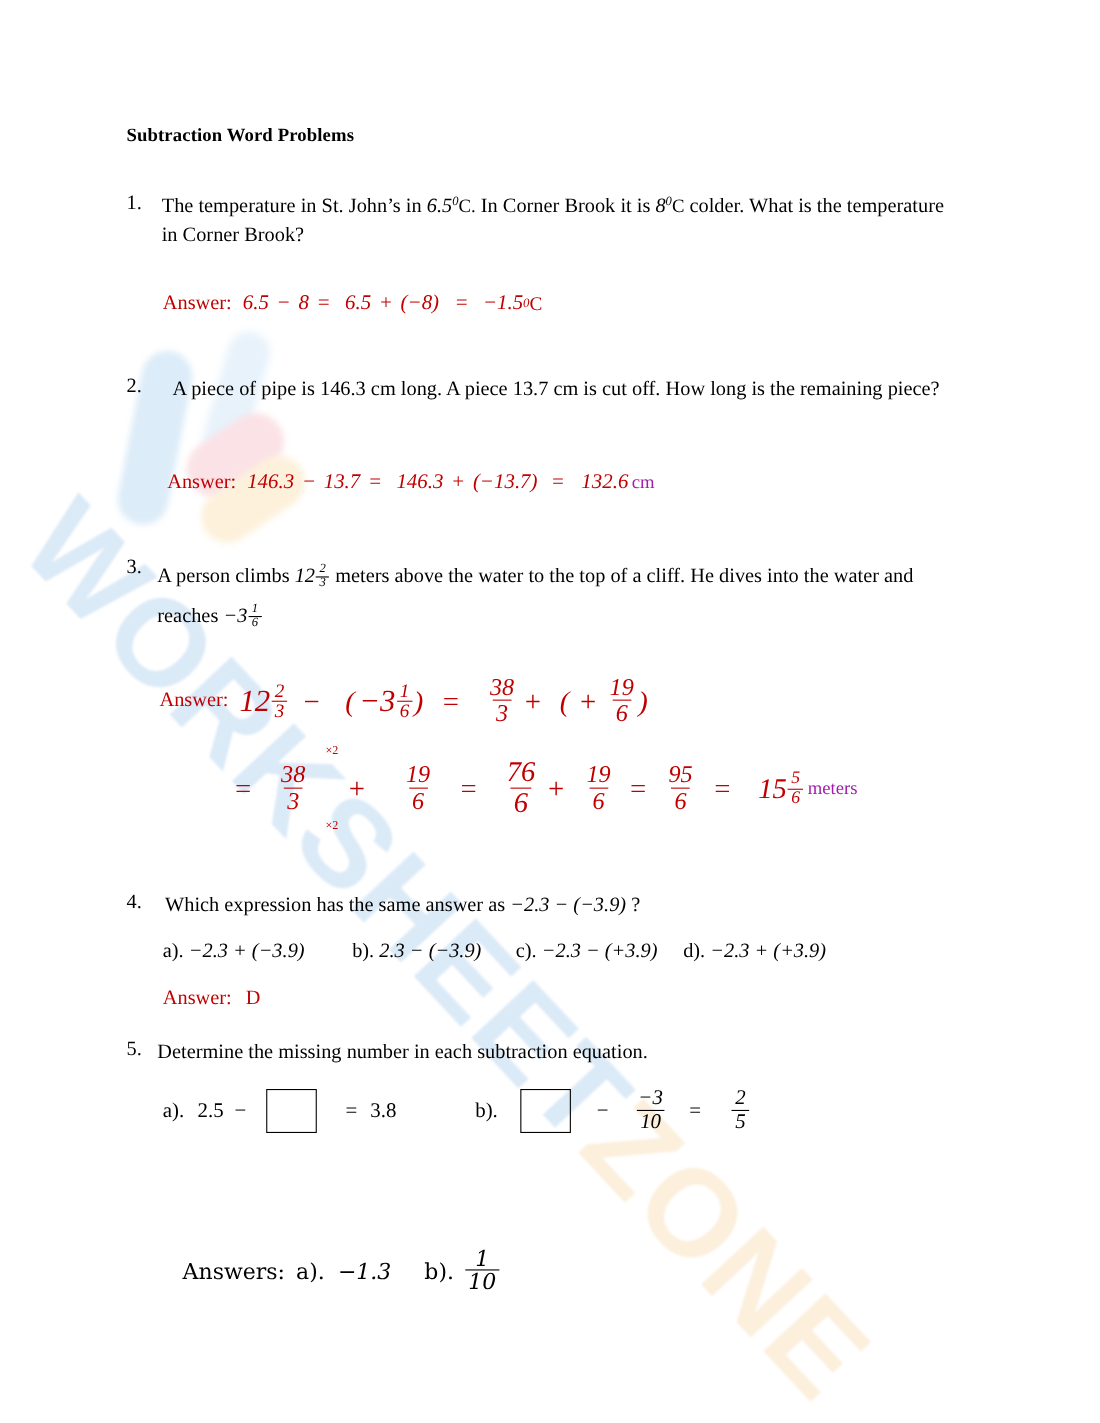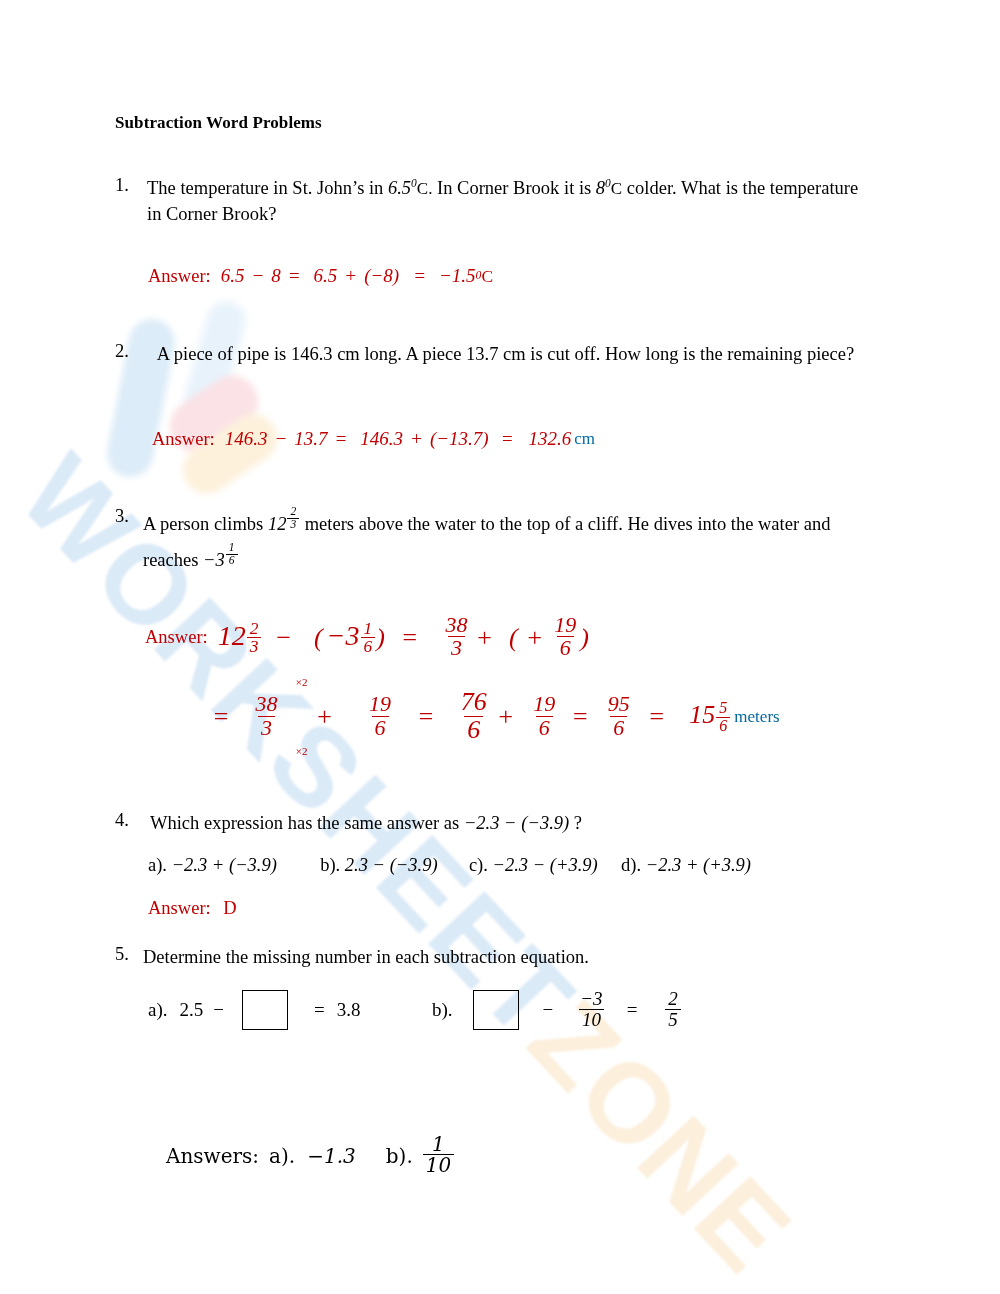--- a/index.html
+++ b/index.html
@@ -131,21 +131,21 @@
     position: relative;
     top: -1px;
   }
   .frac .num { padding: 0 3px; }
   .frac .den { padding: 0 3px; border-top: 1.4px solid currentColor; }
 
   
   .frac.small { font-size: 0.62em; top: 0px; }
   .frac.small .den { border-top-width: 1.2px; }
 
-  .mixed { display: inline-flex; font-style: italic; }
+  .mixed { display: inline-flex; align-items: center; font-style: italic; }
 
   .sup0 {
     font-size: 0.62em;
     vertical-align: super;
     font-style: italic;
   }
   .degC { font-style: normal; font-size: 0.92em; }
 
   .eqline {
     position: absolute;
@@ -158,21 +158,21 @@
   }
   .eqline .lbl {
     font-size: 18.5px;
     font-style: normal;
     margin-right: 10px;
   }
   .eqline .unit {
     font-size: 17px;
     font-style: normal;
     margin-left: 3px;
-    color: #0369a1;
+    color: #a21caf;
   }
   .op { margin: 0 7px; }
 
   .annot {
     font-size: 0.42em;
     font-style: normal;
     position: absolute;
     white-space: nowrap;
   }
 

